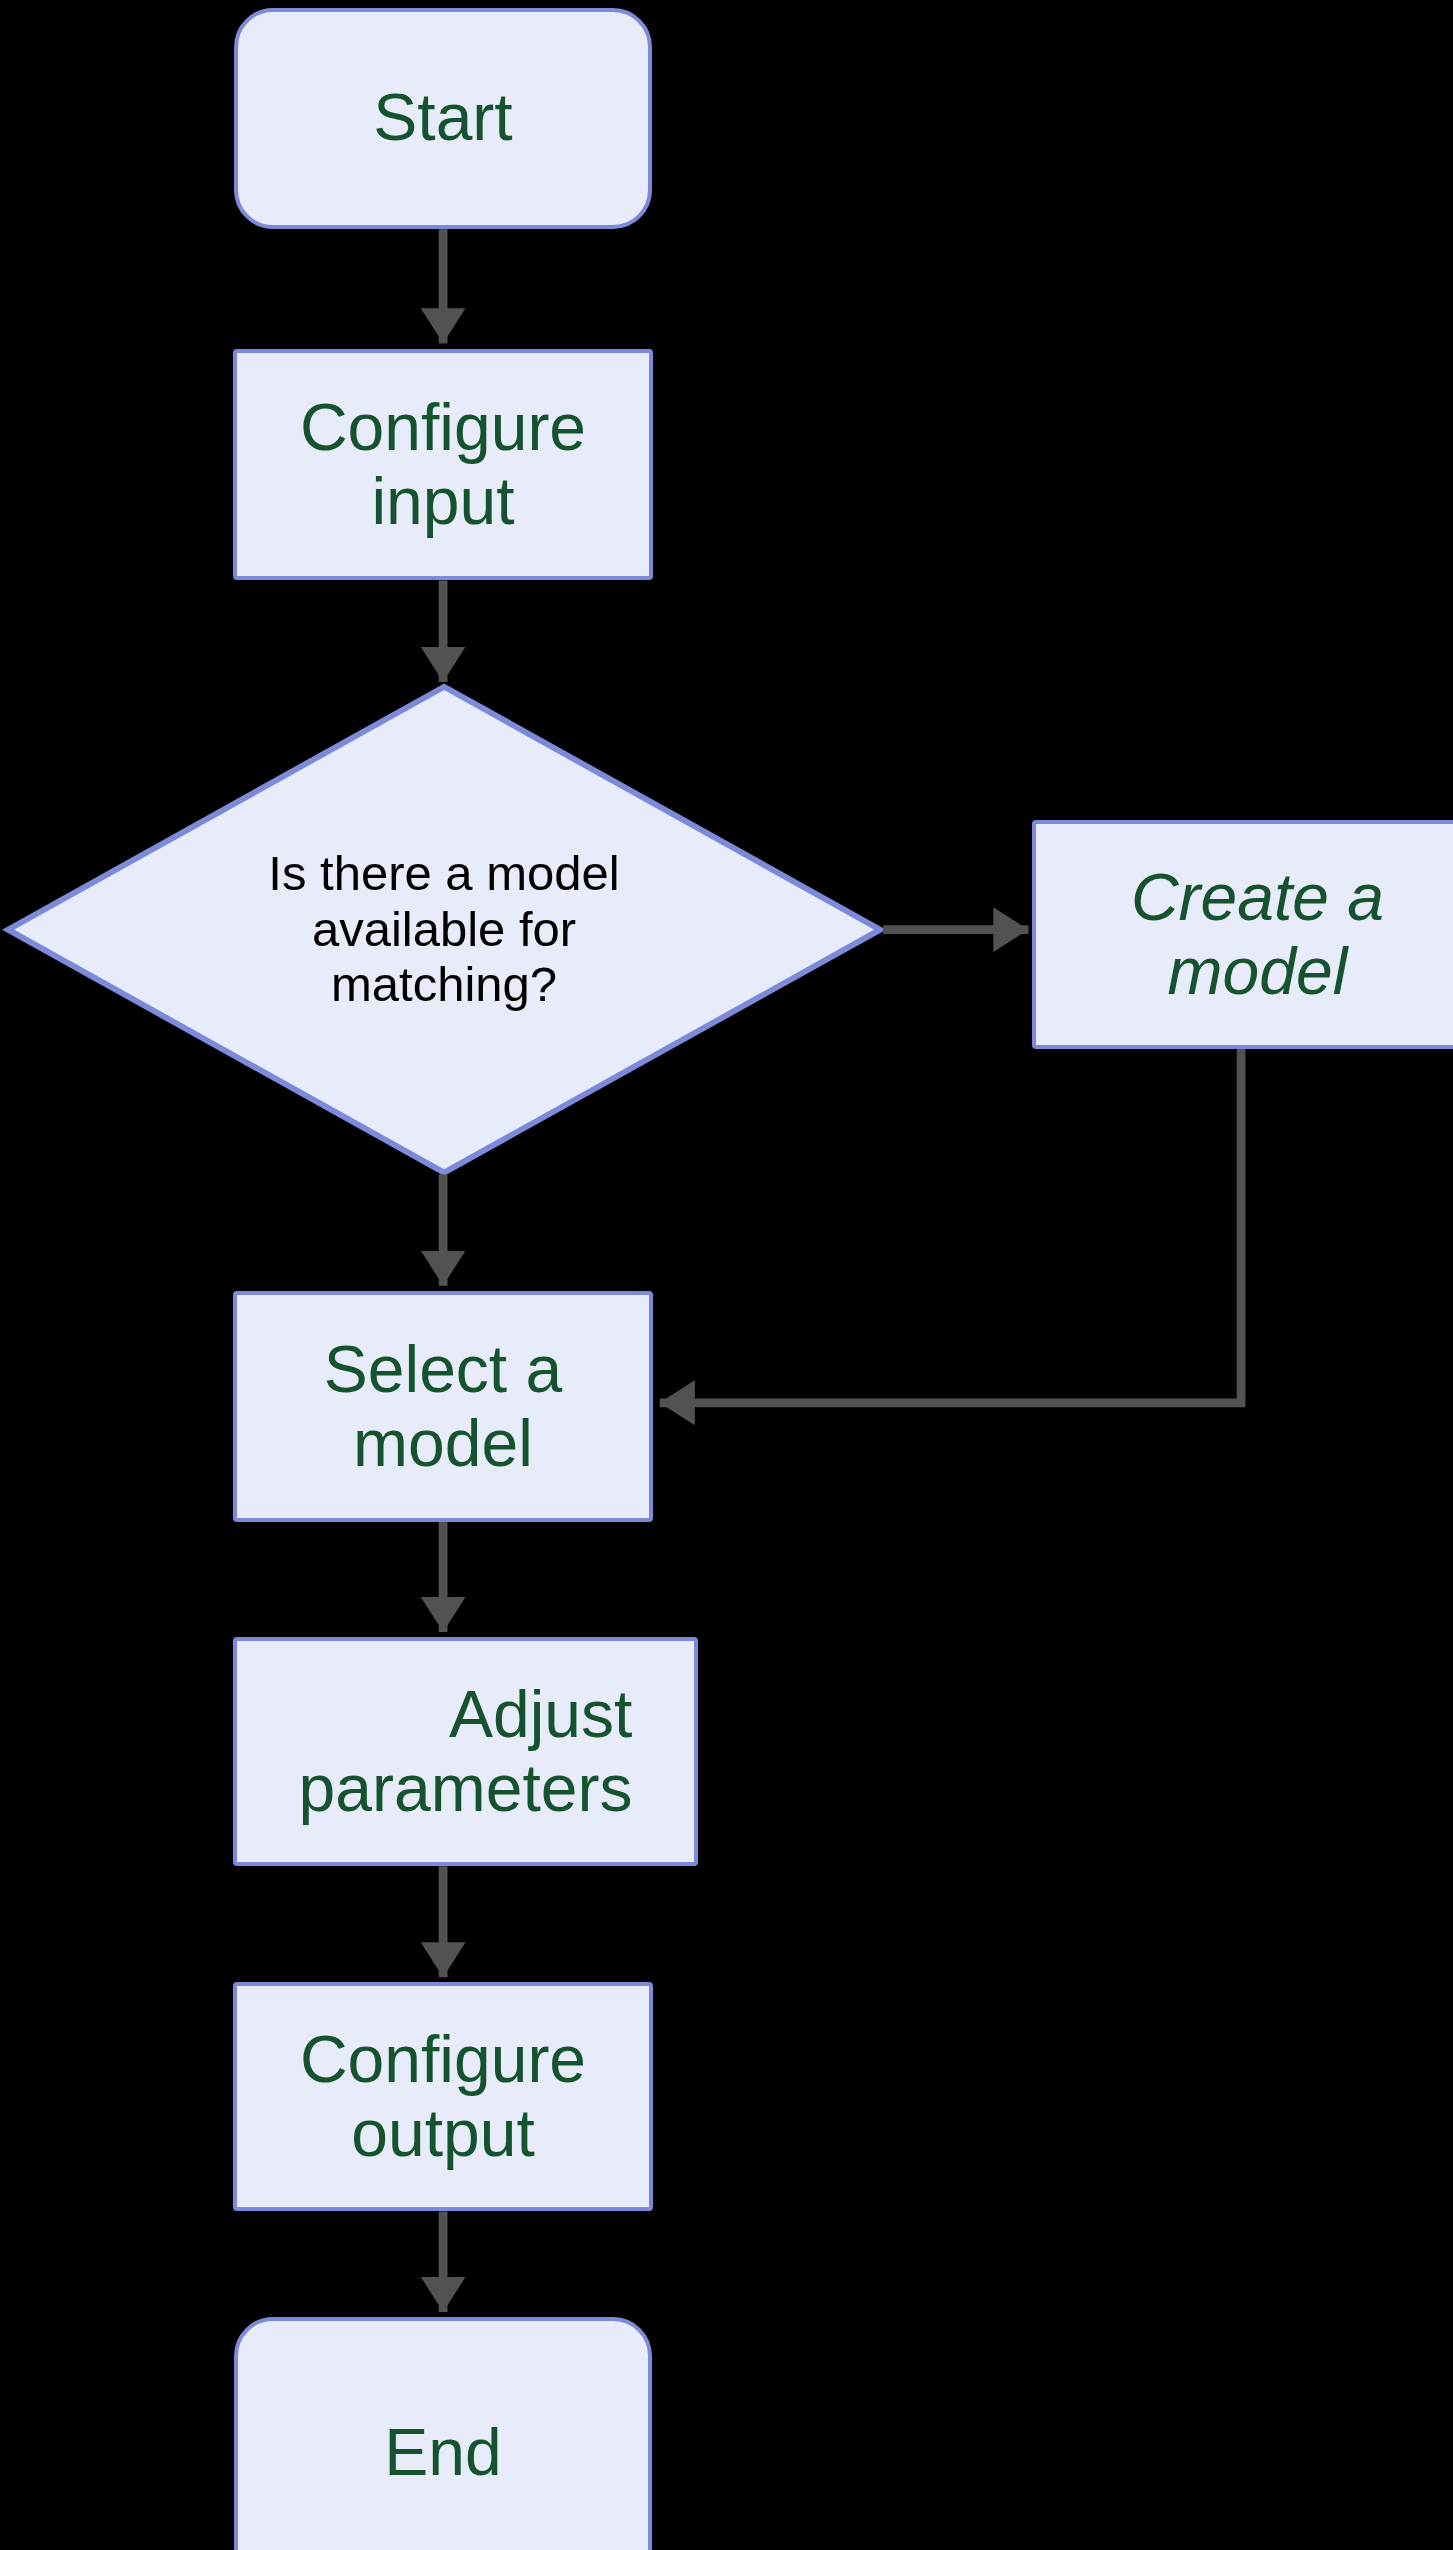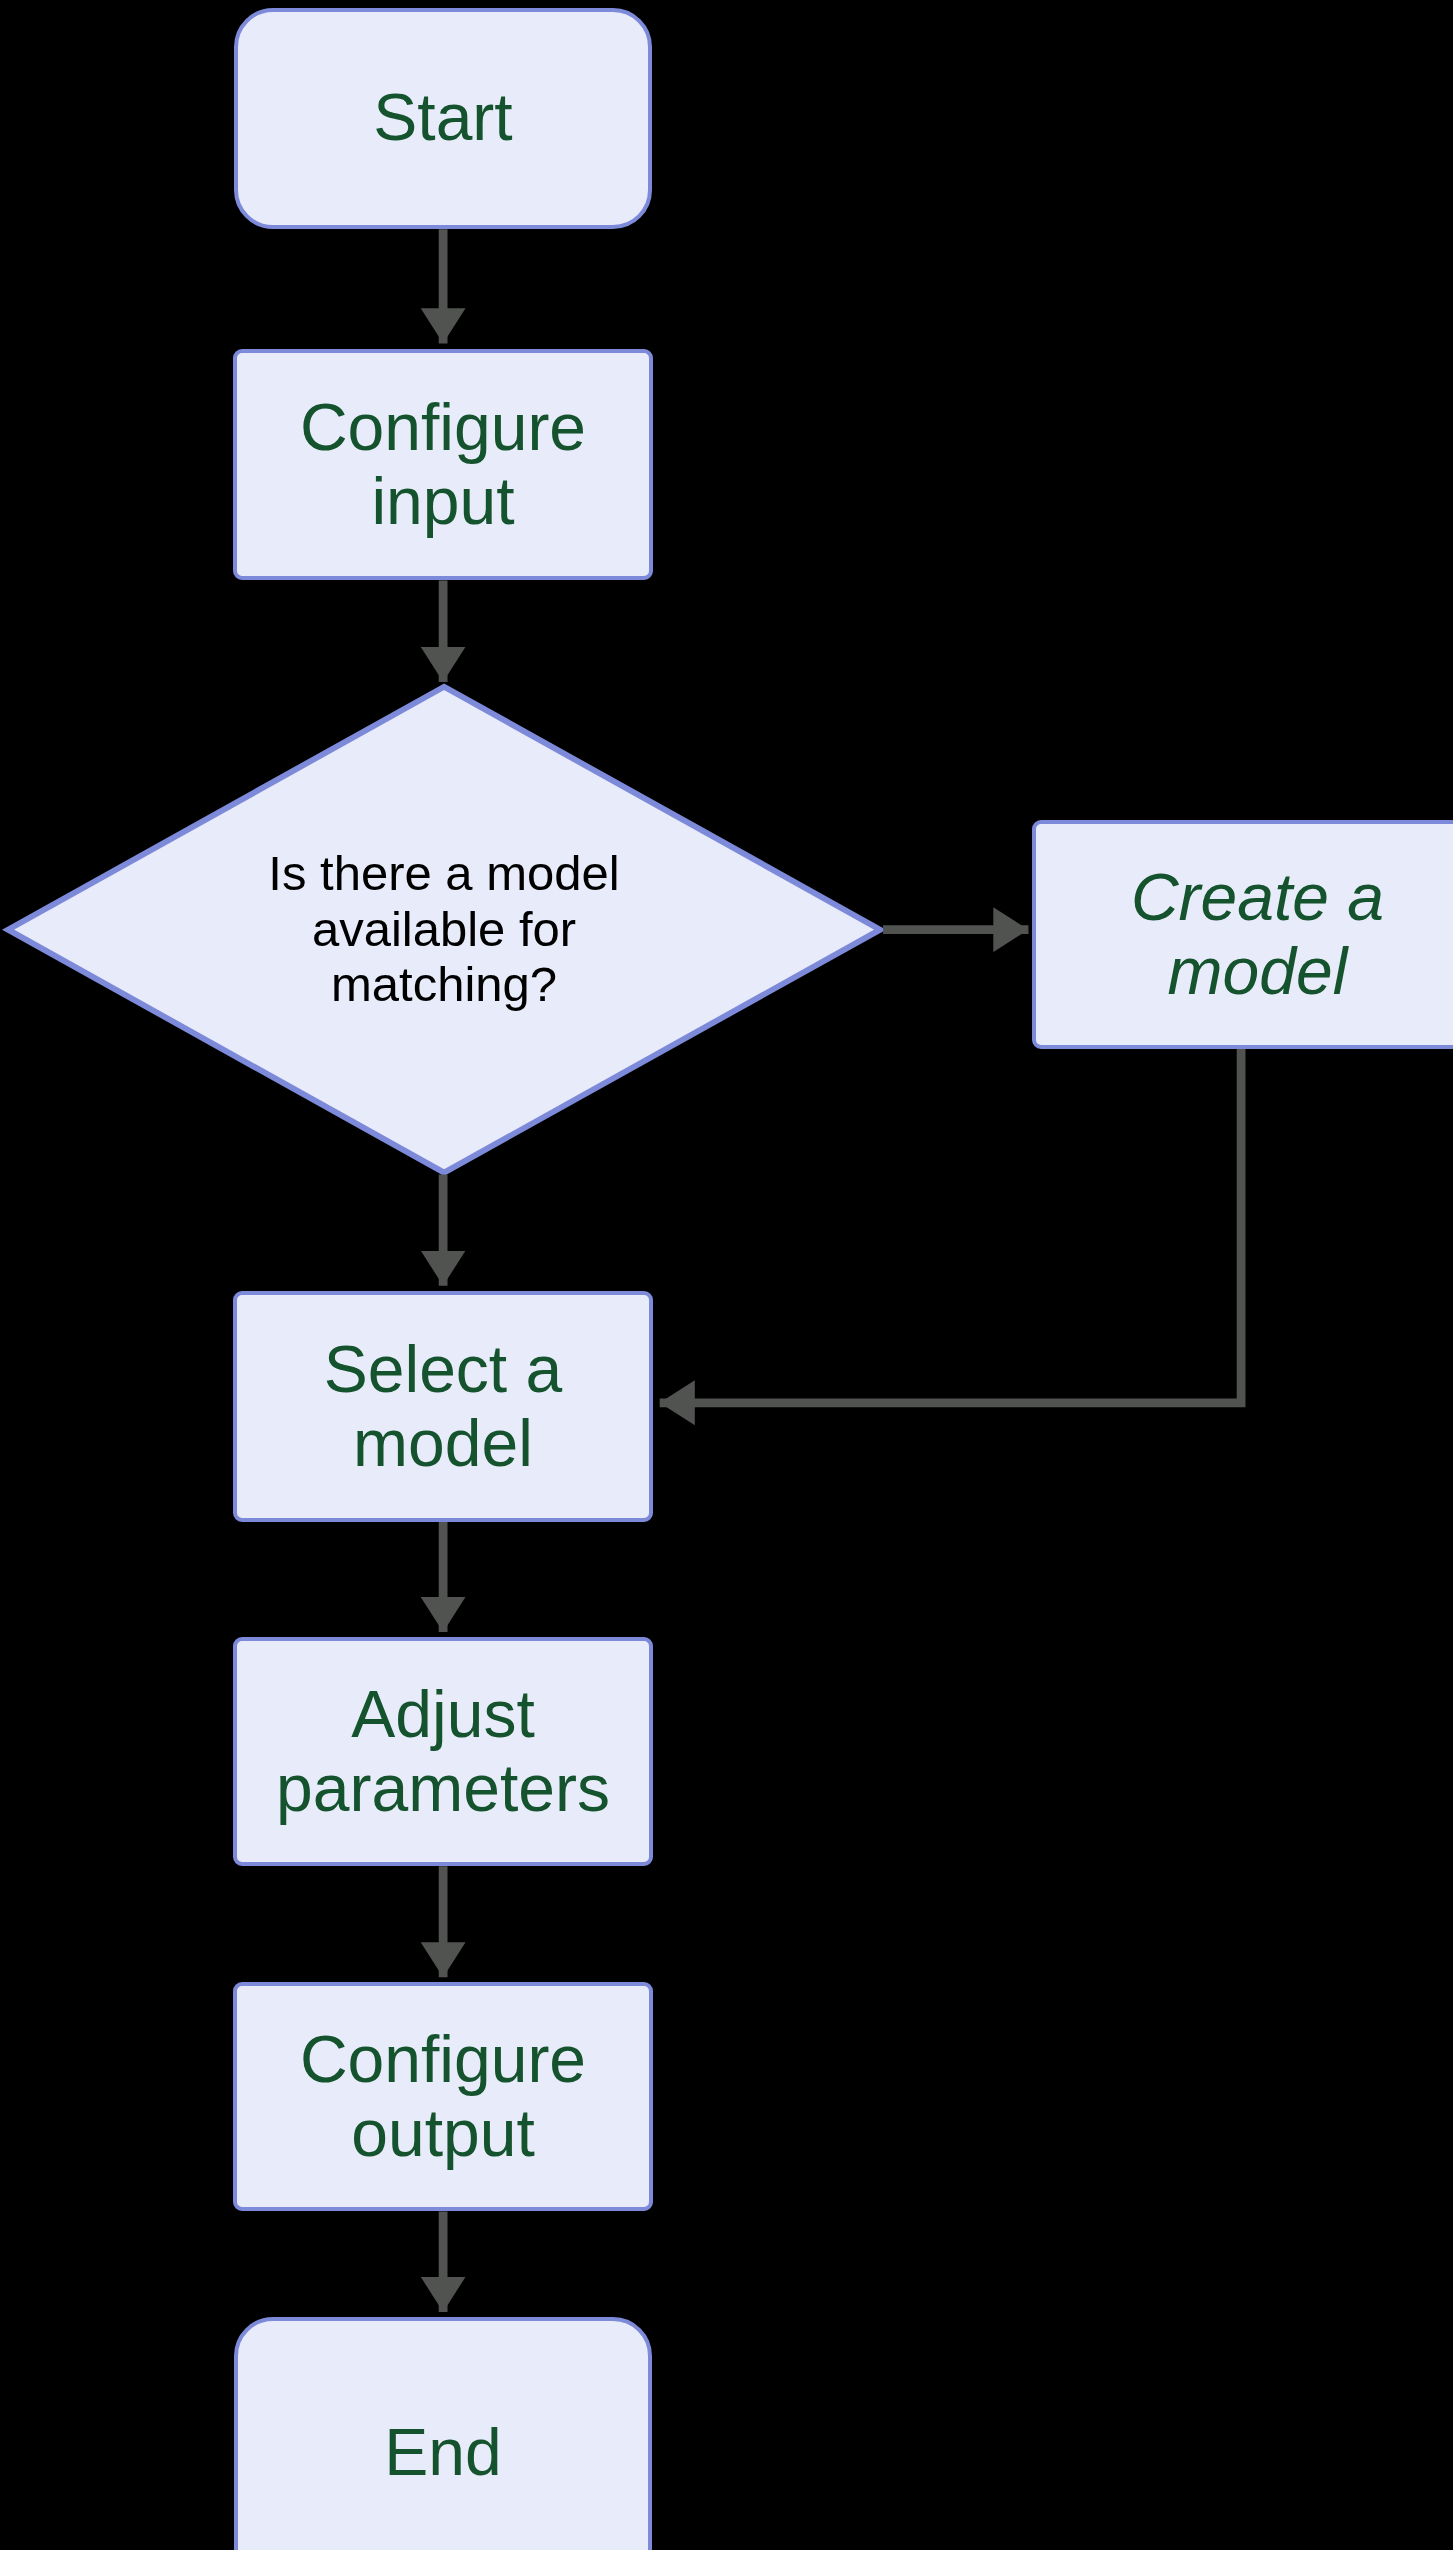--- a/index.html
+++ b/index.html
@@ -40,21 +40,21 @@
     border: 4.9px solid #7D8AD9;
     display: flex;
     align-items: center;
     justify-content: center;
     text-align: center;
     color: #14532d;
     font-size: 66px;
     line-height: 1.12;
     white-space: pre-line;
   }
-  .process { border-radius: 9px; }
+  .process { border-radius: 4px; }
   .terminal { border-radius: 39px; }
   .diamond-label {
     position: absolute;
     display: flex;
     align-items: center;
     justify-content: center;
     text-align: center;
     color: #000000;
     font-size: 49px;
     line-height: 1.14;
@@ -106,21 +106,21 @@
   <div class="node process" style="left:1032px; top:820px; width:451px; height:229px;font-style:italic;">
     <span class="node-label">Create a
 model</span>
   </div>
 
   <div class="node process" style="left:233px; top:1291px; width:420px; height:231px;">
     <span class="node-label">Select a
 model</span>
   </div>
 
-  <div class="node process" style="left:233px; top:1637px; width:420px; height:229px;">
+  <div class="node process" style="left:233px; top:1637px; width:465px; height:229px;text-align:right;">
     <span class="node-label">Adjust
 parameters</span>
   </div>
 
   <div class="node process" style="left:233px; top:1982px; width:420px; height:229px;">
     <span class="node-label">Configure
 output</span>
   </div>
 
   <div class="node terminal" style="left:234px; top:2317px; width:418px; height:272px;">

